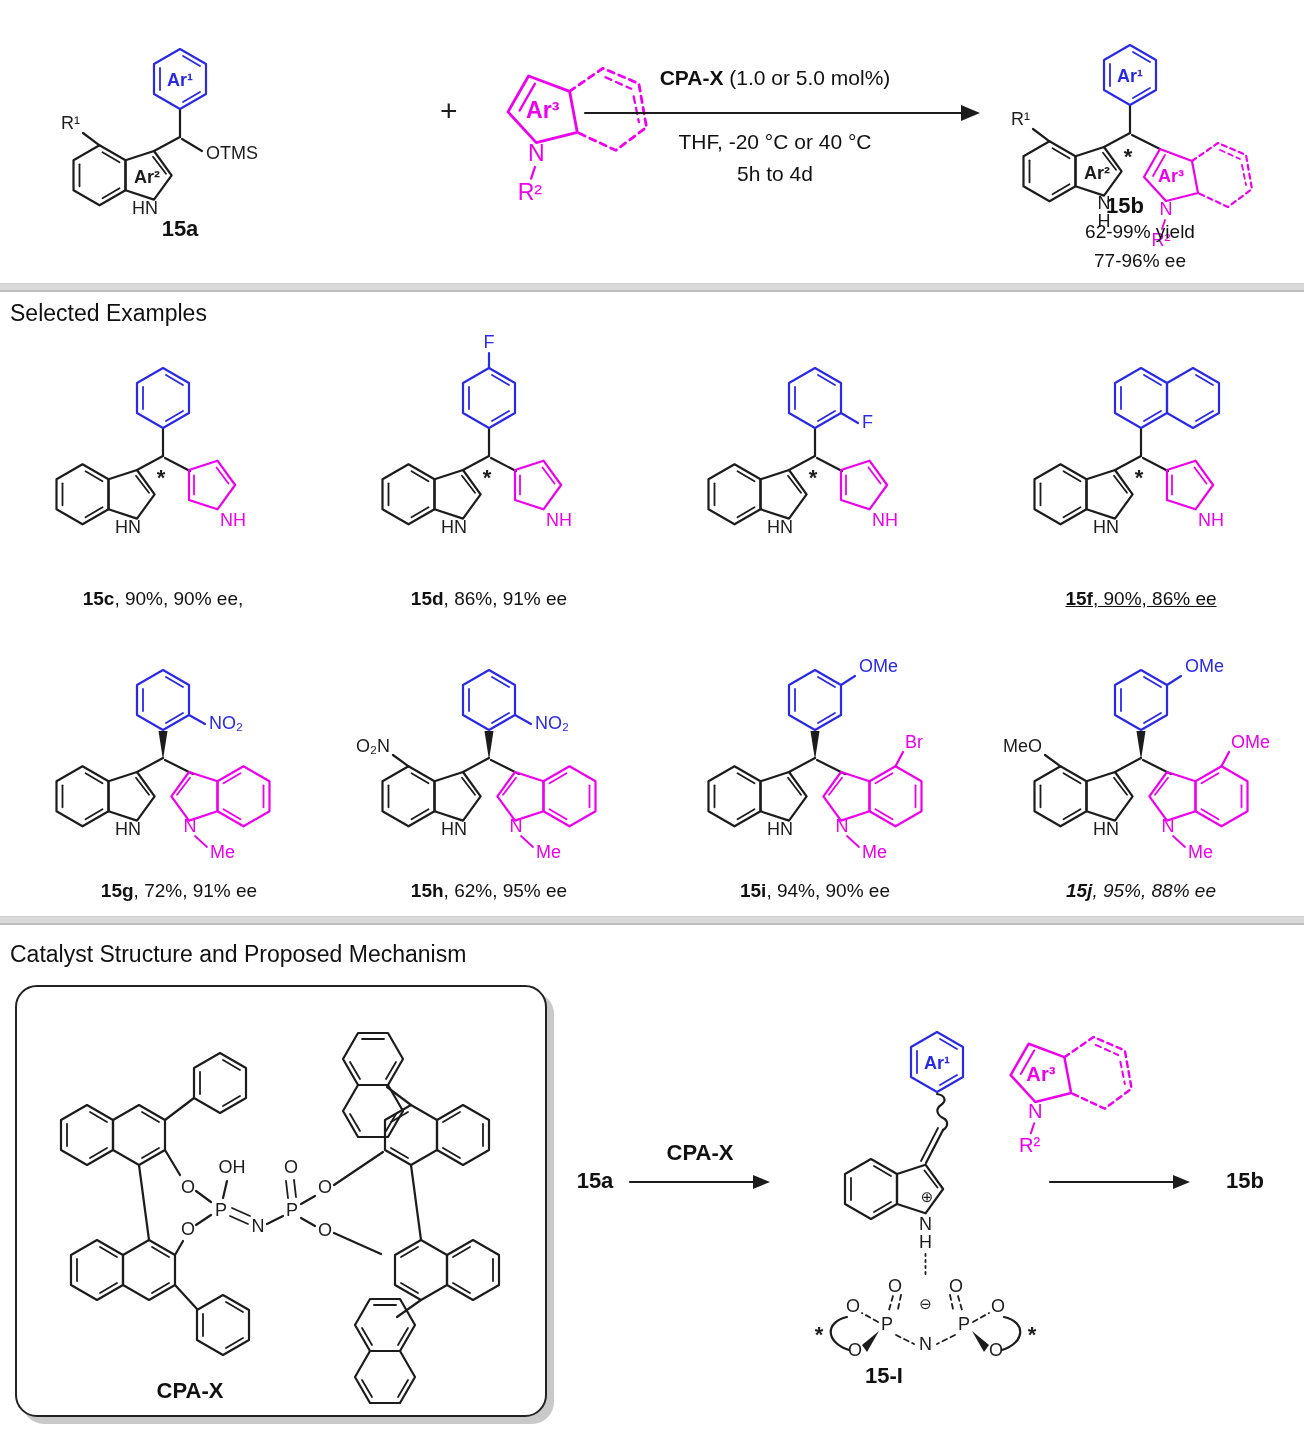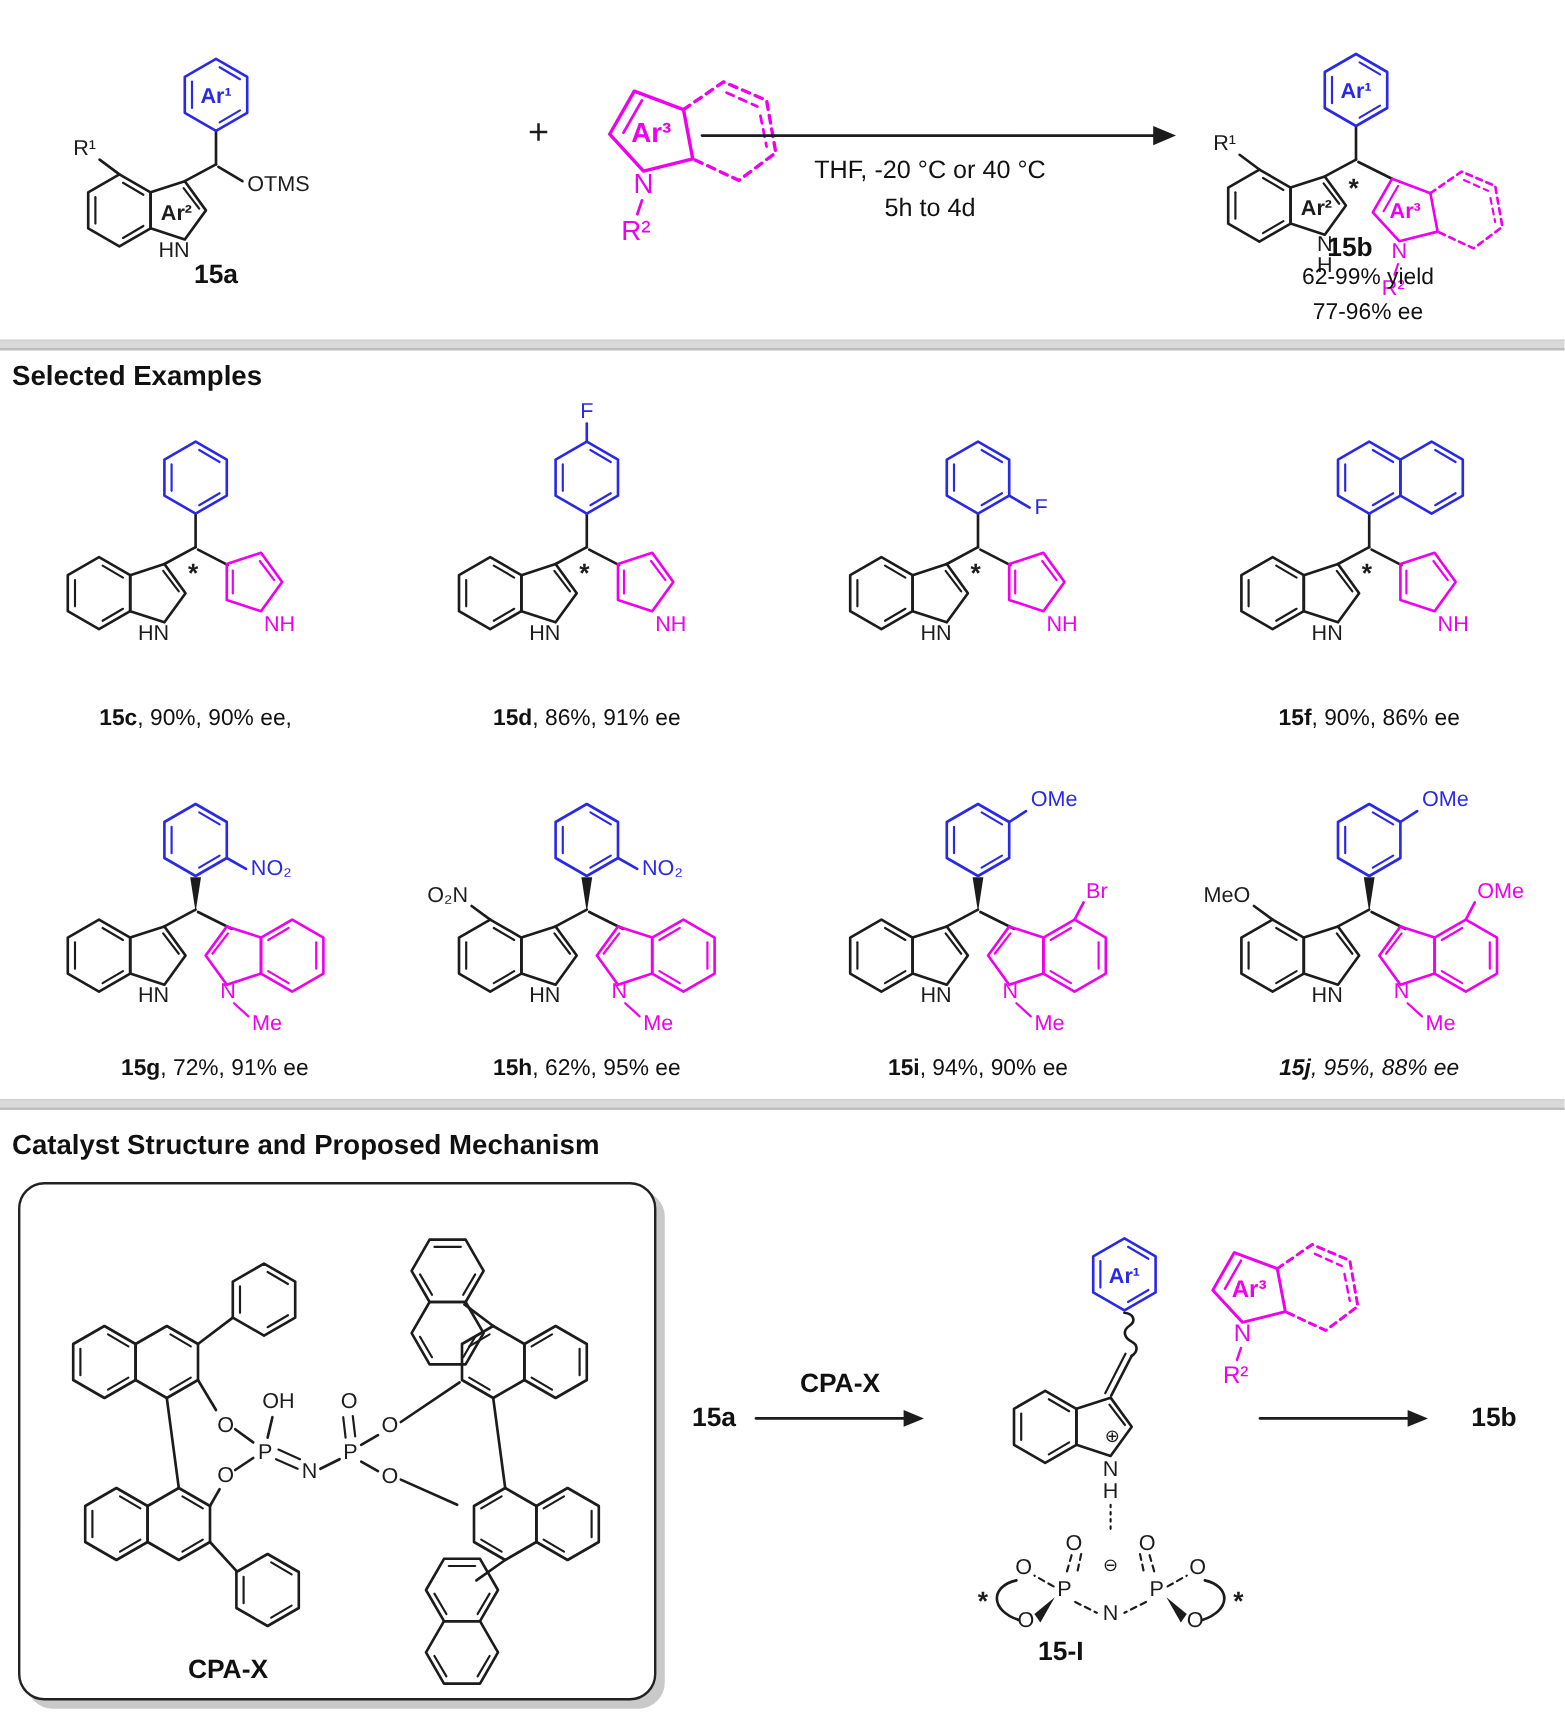--- a/index.html
+++ b/index.html
@@ -12,21 +12,21 @@
   .dash{stroke-dasharray:5 4;}
   .dots{stroke-dasharray:2 4;}
   .wedge{fill:currentColor;stroke:none;}
   .atom{fill:currentColor;stroke:none;font-size:18px;font-family:"Liberation Sans","DejaVu Sans",sans-serif;}
   .atom.b{font-weight:bold;}
   .atom.sm{font-size:15px;}
   .star{fill:currentColor;stroke:none;font-size:22px;font-weight:bold;}
   .blk{color:#1c1c1c;}
   .blue{color:#2a2ae6;}
   .mag{color:#ee00ee;}
-  .hdr{font-size:23px;font-weight:bold;color:#111;}
+  .hdr{font-size:23px;font-weight:normal;color:#111;}
   .cap{font-size:19px;text-align:center;color:#111;}
   .cap b{font-weight:bold;}
   .cond{font-size:21px;text-align:center;color:#111;}
   .divider{position:absolute;left:0;width:1304px;height:6px;background:#d9d9d9;border-top:1px solid #cfcfcf;border-bottom:2px solid #bdbdbd;}
   .catbox{position:absolute;left:15px;top:985px;width:528px;height:428px;background:#fff;
           border:2.5px solid #222;border-radius:22px;box-shadow:7px 7px 0 #c9c9c9;}
   .biglabel{font-size:22px;font-weight:bold;text-align:center;color:#111;}
 </style>
 </head>
 <body>
@@ -94,20 +94,23 @@
   <div class="abs cap" style="left:105px;top:216px;width:150px;font-weight:bold;font-size:22px;">15a</div>
 
   <div class="abs" style="left:440px;top:94px;font-size:30px;">+</div>
 
   <svg class="abs" style="left:490px;top:58px;" width="172" height="159" viewBox="-52 -28 134 124">
     <g class="mag">
         <use href="#ar3frag"></use>
       </g>
   </svg>
 
+  <div class="abs cond" style="left:565px;top:66px;width:420px;">
+    <b>CPA-X</b><span> (1.0 or 5.0 mol%)</span>
+  </div>
   <svg class="abs" style="left:585px;top:100px;" width="395" height="26" viewBox="0 0 395 26">
     <line class="bond blk" x1="0" y1="13" x2="378" y2="13"></line>
     <polygon class="wedge blk" points="395,13 376,5 376,21"></polygon>
   </svg>
   <div class="abs cond" style="left:565px;top:130px;width:420px;">THF, -20 °C or 40 °C</div>
   <div class="abs cond" style="left:565px;top:162px;width:420px;">5h to 4d</div>
 
   <svg class="abs" style="left:965px;top:8px;" width="330" height="235" viewBox="-165 -125 330 235">
     <g class="blk">
       <line class="bond" x1="0" y1="0" x2="0" y2="-28"></line>
@@ -214,21 +217,21 @@
       <use href="#hexd" transform="translate(0,-58)"></use>
       <use href="#hexp" transform="translate(52,-58)"></use>
       <line class="bond thin" x1="55" y1="-81" x2="72" y2="-71"></line>
       <line class="bond thin" x1="72" y1="-45" x2="55" y2="-35"></line>
     </g>
     <g class="mag">
       <use href="#pyrrole" transform="translate(26,29)"></use>
       <text class="atom" x="57" y="70">NH</text>
     </g>
   </svg>
-  <div class="abs cap" style="left:978px;top:588px;width:326px;">
+  <div class="abs cap" style="left:978px;top:588px;width:326px;text-decoration:underline;">
     <b>15f</b><span>, 90%, 86% ee</span>
   </div>
 
   <svg class="abs" style="left:11px;top:638px;" width="304" height="240" viewBox="-152 -120 304 240">
     <g class="blk">
       <polygon class="wedge" points="0,2 -4.5,-27 4.5,-27"></polygon>
       <line class="bond" x1="0" y1="0" x2="-26" y2="14"></line>
       <line class="bond" x1="2" y1="2" x2="30" y2="16"></line>
       <use href="#indole" transform="translate(-80.5,38.3)"></use>
       <text class="atom" x="-22" y="77" text-anchor="end">HN</text>

